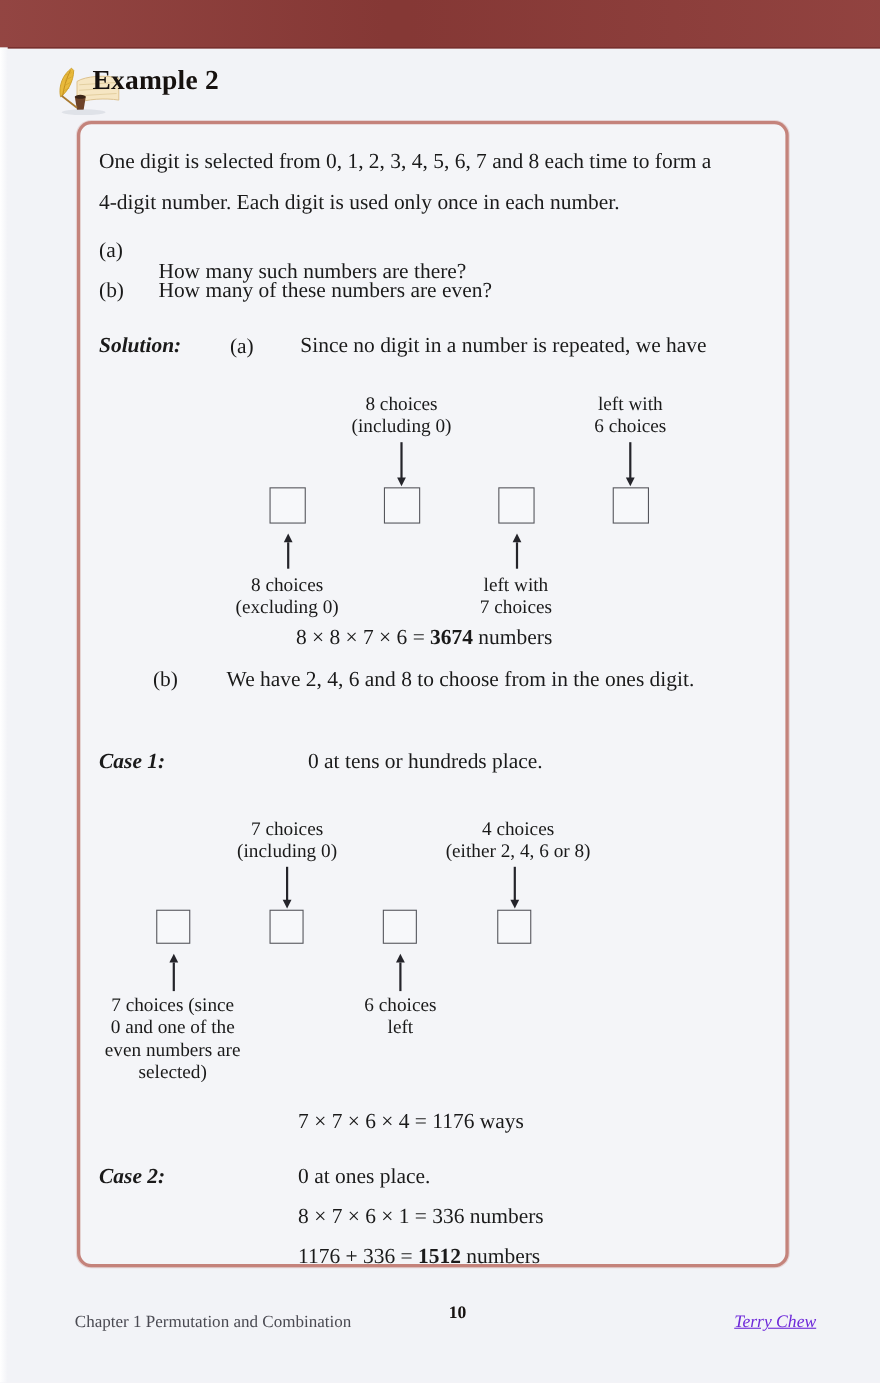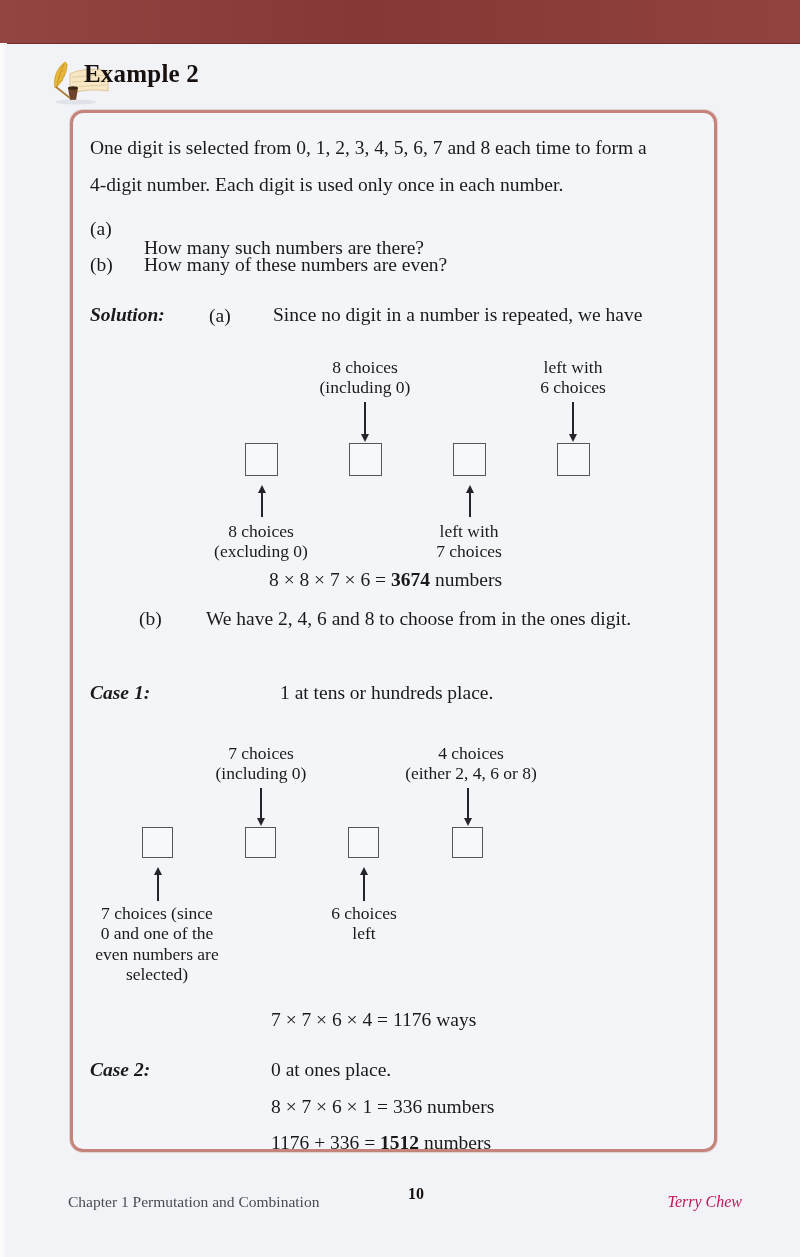--- a/index.html
+++ b/index.html
@@ -139,22 +139,23 @@
     position: absolute; left: 68px; top: 8px;
     font-size: 15.5px; color: #4a4a52;
     white-space: pre;
   }
   .f-center {
     position: absolute; left: 16px; top: 0; width: 800px;
     text-align: center; font-weight: bold; font-size: 16px; color: #16110f;
   }
   .f-right {
     position: absolute; right: 58px; top: 8px;
-    font-style: italic; font-size: 16px; color: #be185d;
-    white-space: pre;
+    font-style: italic; font-size: 16px; color: #6d28d9;
+    white-space: pre;
+    text-decoration: underline;
   }
 </style>
 </head>
 <body>
 
 <div class="top-band"></div>
 <div class="left-spine"></div>
 
 <div class="page-header">
   <svg class="quill" viewBox="0 0 62 48">
@@ -218,21 +219,21 @@
       <div class="cap" style="left:336px; top:408px; width:120px;">left with
 7 choices</div>
     </div>
 
     <div class="eq" style="left:196px; top:456px;"><span>8 × 8 × 7 × 6 = </span><span class="b">3674</span><span> numbers</span></div>
 
     <div class="t" style="left:66px; top:496px;">(b)</div>
     <div class="t" style="left:133px; top:496px;">We have 2, 4, 6 and 8 to choose from in the ones digit.</div>
 
     <div class="t bi" style="left:17px; top:570px;">Case 1:</div>
-    <div class="t" style="left:207px; top:570px;">1 at tens or hundreds place.</div>
+    <div class="t" style="left:207px; top:570px;">0 at tens or hundreds place.</div>
 
     <div class="diagram">
 
       <div class="cap" style="left:128px; top:630px; width:120px;">7 choices
 (including 0)</div>
       <div class="cap" style="left:310px; top:630px; width:176px;">4 choices
 (either 2, 4, 6 or 8)</div>
 
       <div class="arrow-v" style="left:187.2px; top:675px; height:32px;"></div>
       <div class="arrow-head-down" style="left:183.5px; top:705px;"></div>

